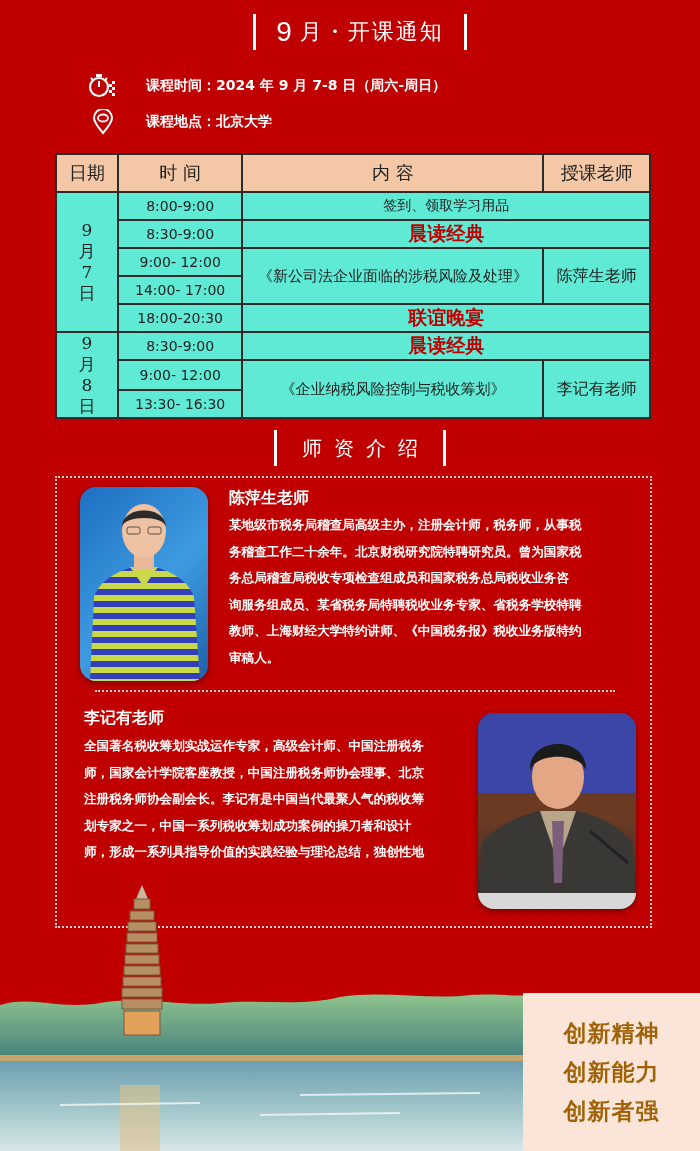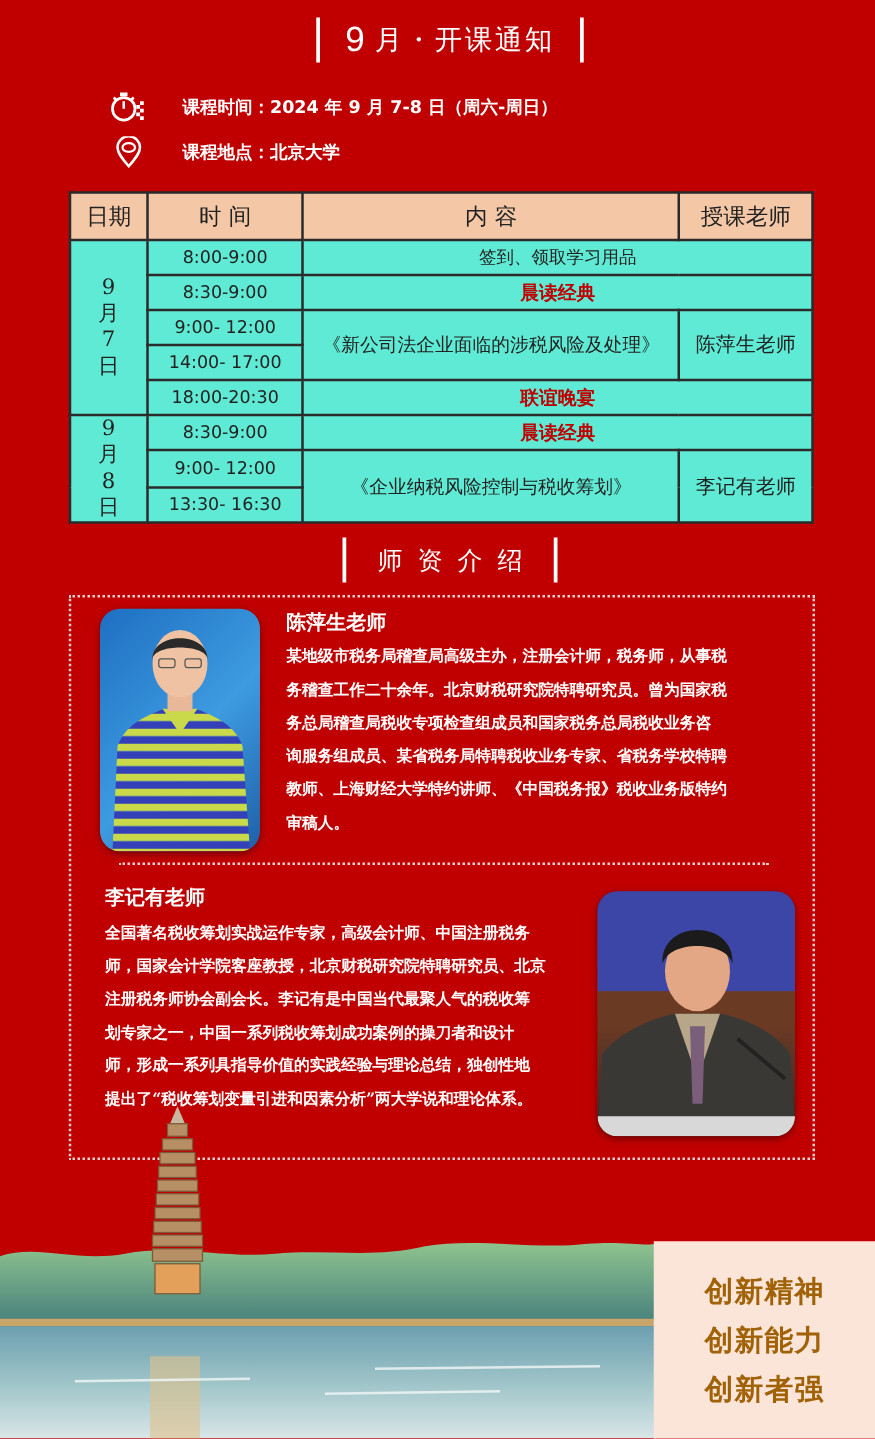--- a/index.html
+++ b/index.html
@@ -30,21 +30,21 @@
   
   .schedule {
     position: absolute; left: 55px; top: 153px; width: 596px; height: 233px;
     border-collapse: collapse; color: #222;
     font-family: "DejaVu Serif", "Liberation Serif", serif;
   }
   .schedule td, .schedule th { border: 2px solid #2b2b2b; text-align: center; vertical-align: middle; }
   .schedule th { background: #f4c8a6; font-weight: normal; font-size: 18px; height: 38px; }
   .schedule td { background: #5eead4; font-size: 14px; height: 28px; }
   .schedule td.date { font-size: 17px; line-height: 21px; }
-  .schedule td.red { color: #c00000; font-weight: bold; font-size: 15px; text-align: center; }
+  .schedule td.red { color: #c00000; font-weight: bold; font-size: 19px; text-align: center; }
   .schedule td.time { font-family: "DejaVu Sans", sans-serif; font-size: 14px; }
   .schedule td.course { font-size: 15px; }
   .schedule td.teacher { font-size: 16px; }
 
   
   .section-title {
     position: absolute; left: 274px; top: 430px; width: 172px; height: 36px;
     border-left: 3px solid #fff; border-right: 3px solid #fff;
     display: flex; align-items: center; justify-content: center;
     font-size: 20px; letter-spacing: 12px; padding-left: 12px;
@@ -212,25 +212,24 @@
     <div>务稽查工作二十余年。北京财税研究院特聘研究员。曾为国家税</div>
     <div>务总局稽查局税收专项检查组成员和国家税务总局税收业务咨</div>
     <div>询服务组成员、某省税务局特聘税收业务专家、省税务学校特聘</div>
     <div>教师、上海财经大学特约讲师、《中国税务报》税收业务版特约</div>
     <div>审稿人。</div>
   </div>
 
   <div class="tname" style="left:84px; top:708px;">李记有老师</div>
   <div class="bio" style="left:84px; top:733px; width:395px;">
     <div>全国著名税收筹划实战运作专家，高级会计师、中国注册税务</div>
-    <div>师，国家会计学院客座教授，北京财税研究院特聘研究员、北京</div>
+    <div>师，国家会计学院客座教授，中国注册税务师协会理事、北京</div>
     <div>注册税务师协会副会长。李记有是中国当代最聚人气的税收筹</div>
     <div>划专家之一，中国一系列税收筹划成功案例的操刀者和设计</div>
     <div>师，形成一系列具指导价值的实践经验与理论总结，独创性地</div>
-    <div>提出了“税收筹划变量引进和因素分析”两大学说和理论体系。</div>
   </div>
 
   <div class="photo photo2">
     <svg width="158" height="196" viewBox="0 0 158 196">
       <rect x="0" y="0" width="158" height="80" fill="#3b46a6"></rect>
       <rect x="0" y="80" width="158" height="30" fill="#6a3a22"></rect>
       <path d="M0 196 L4 130 C20 110 50 100 62 98 L98 98 C112 100 140 110 154 130 L158 196 Z" fill="#3a3835"></path>
       <path d="M62 98 L80 150 L98 98 Z" fill="#b8a68a"></path>
       <path d="M74 108 L86 108 L84 170 L76 170 Z" fill="#7a5e7a"></path>
       <ellipse cx="80" cy="64" rx="26" ry="32" fill="#e3a785"></ellipse>

